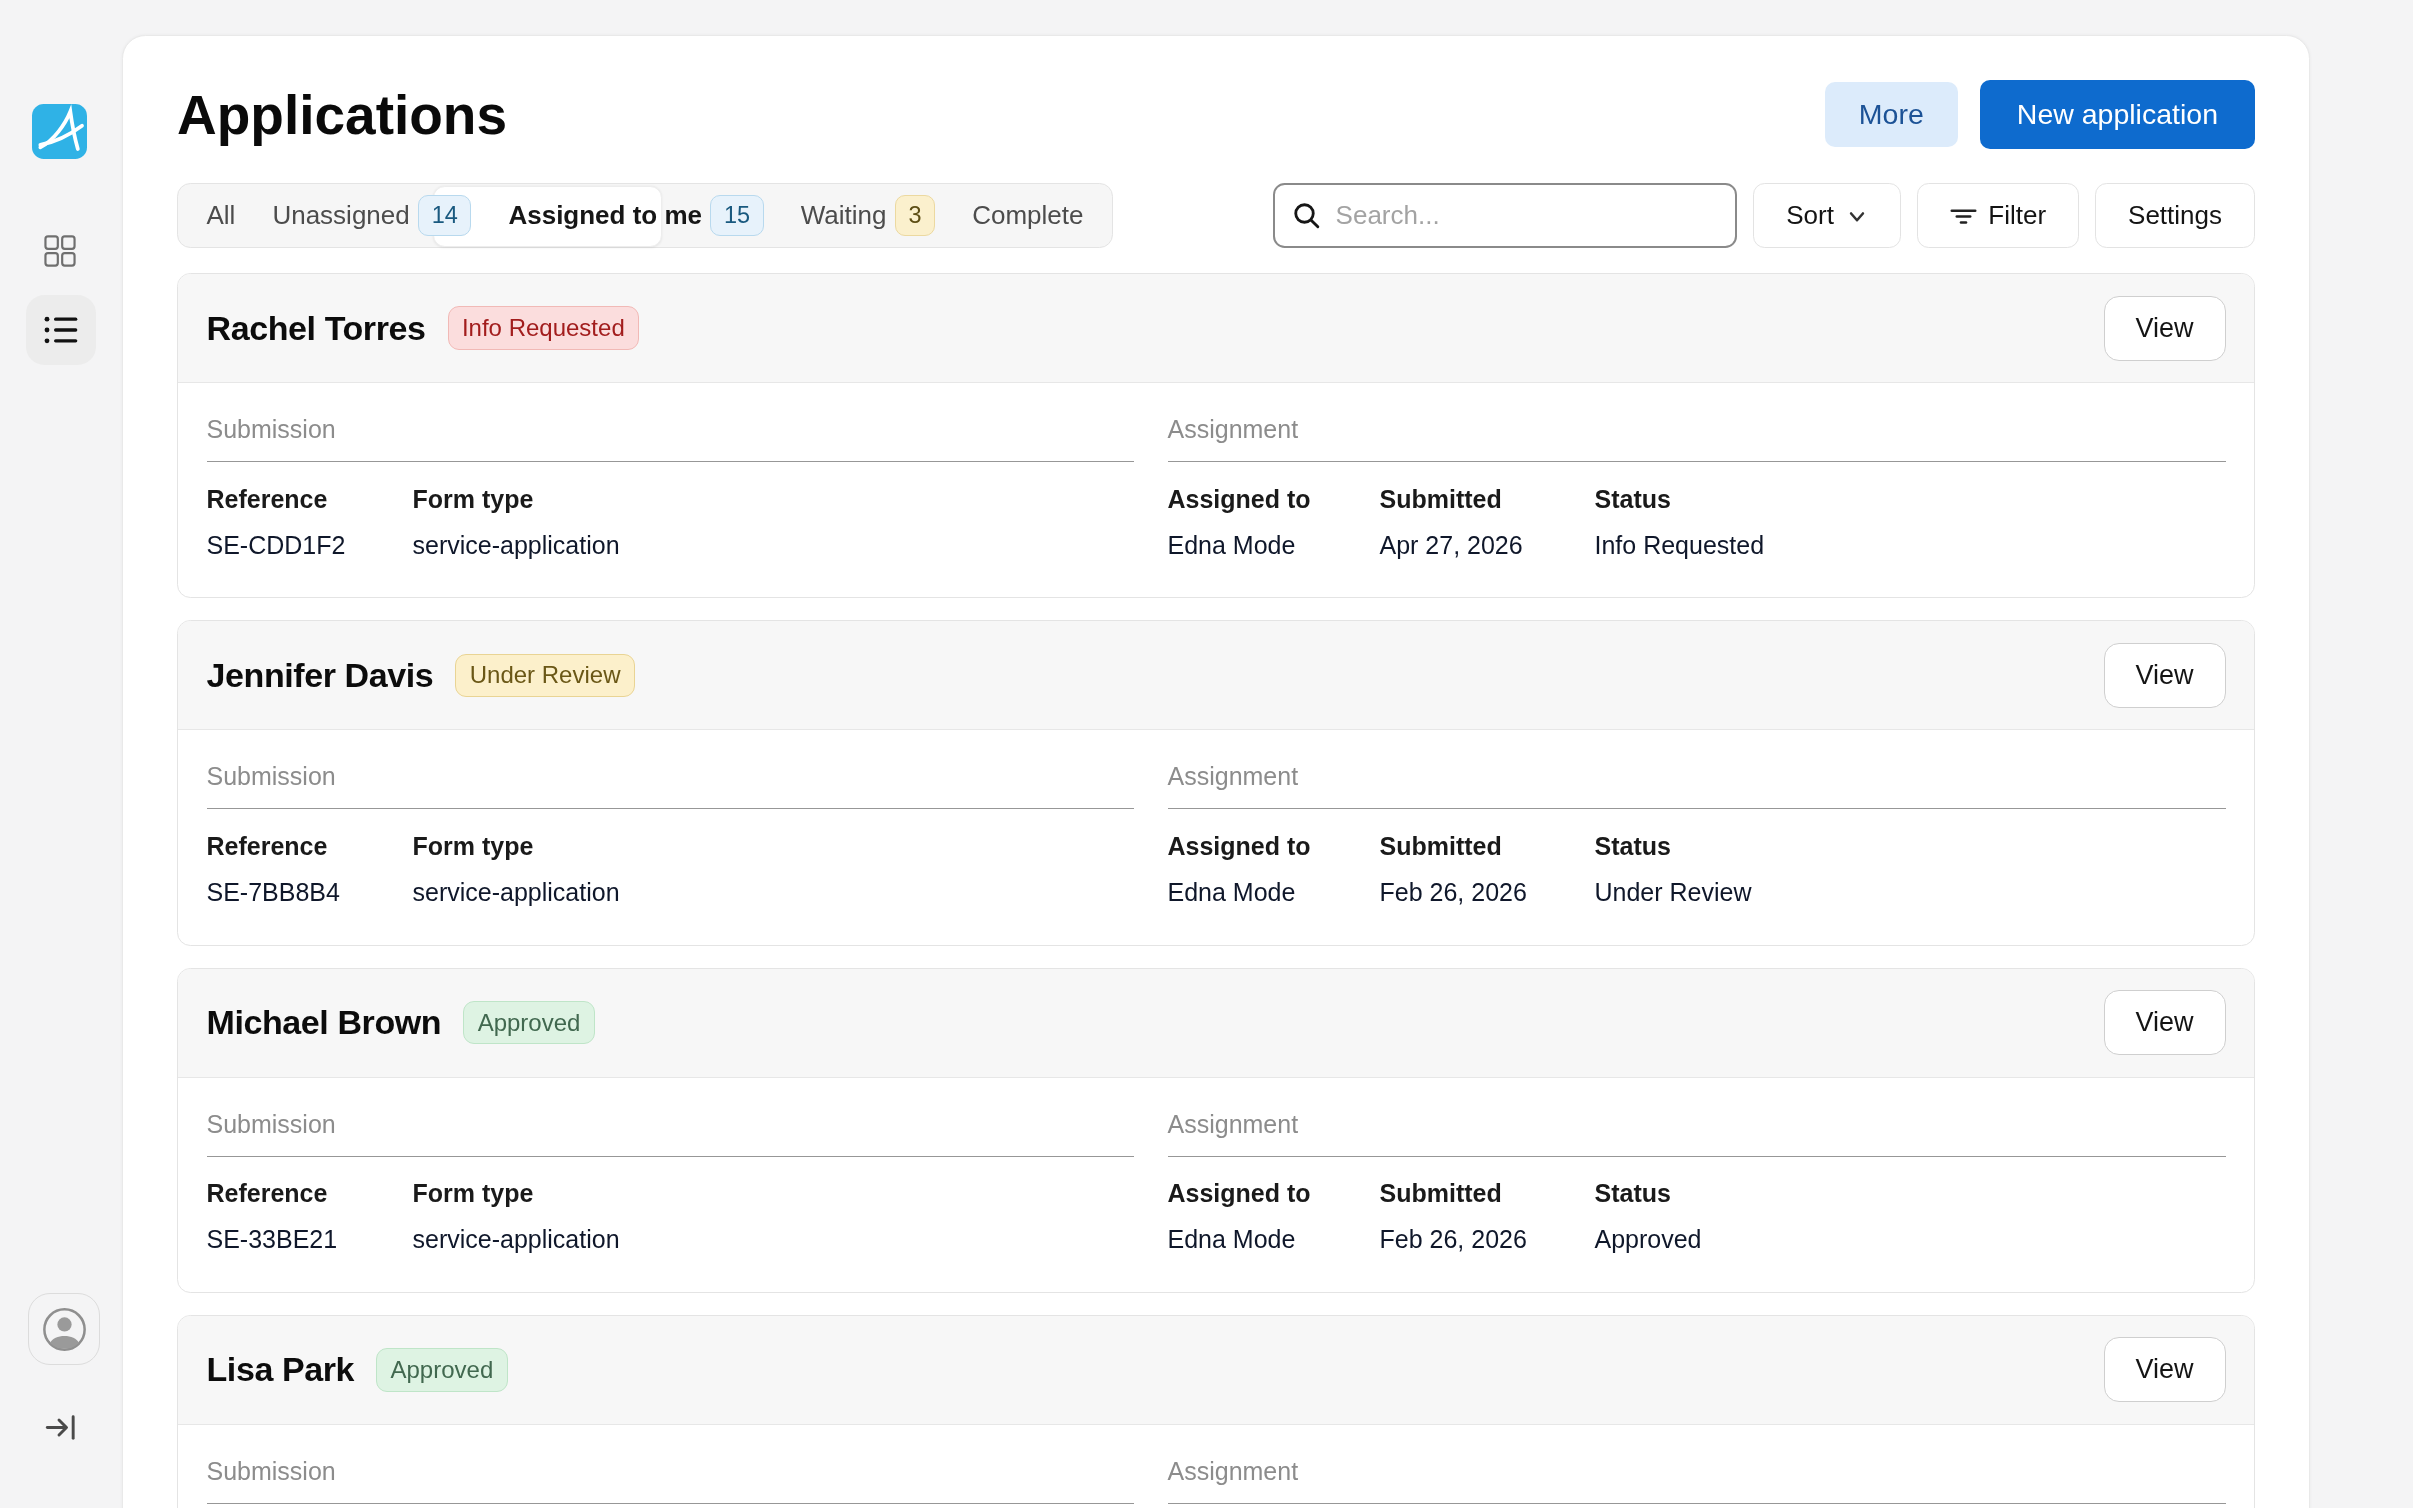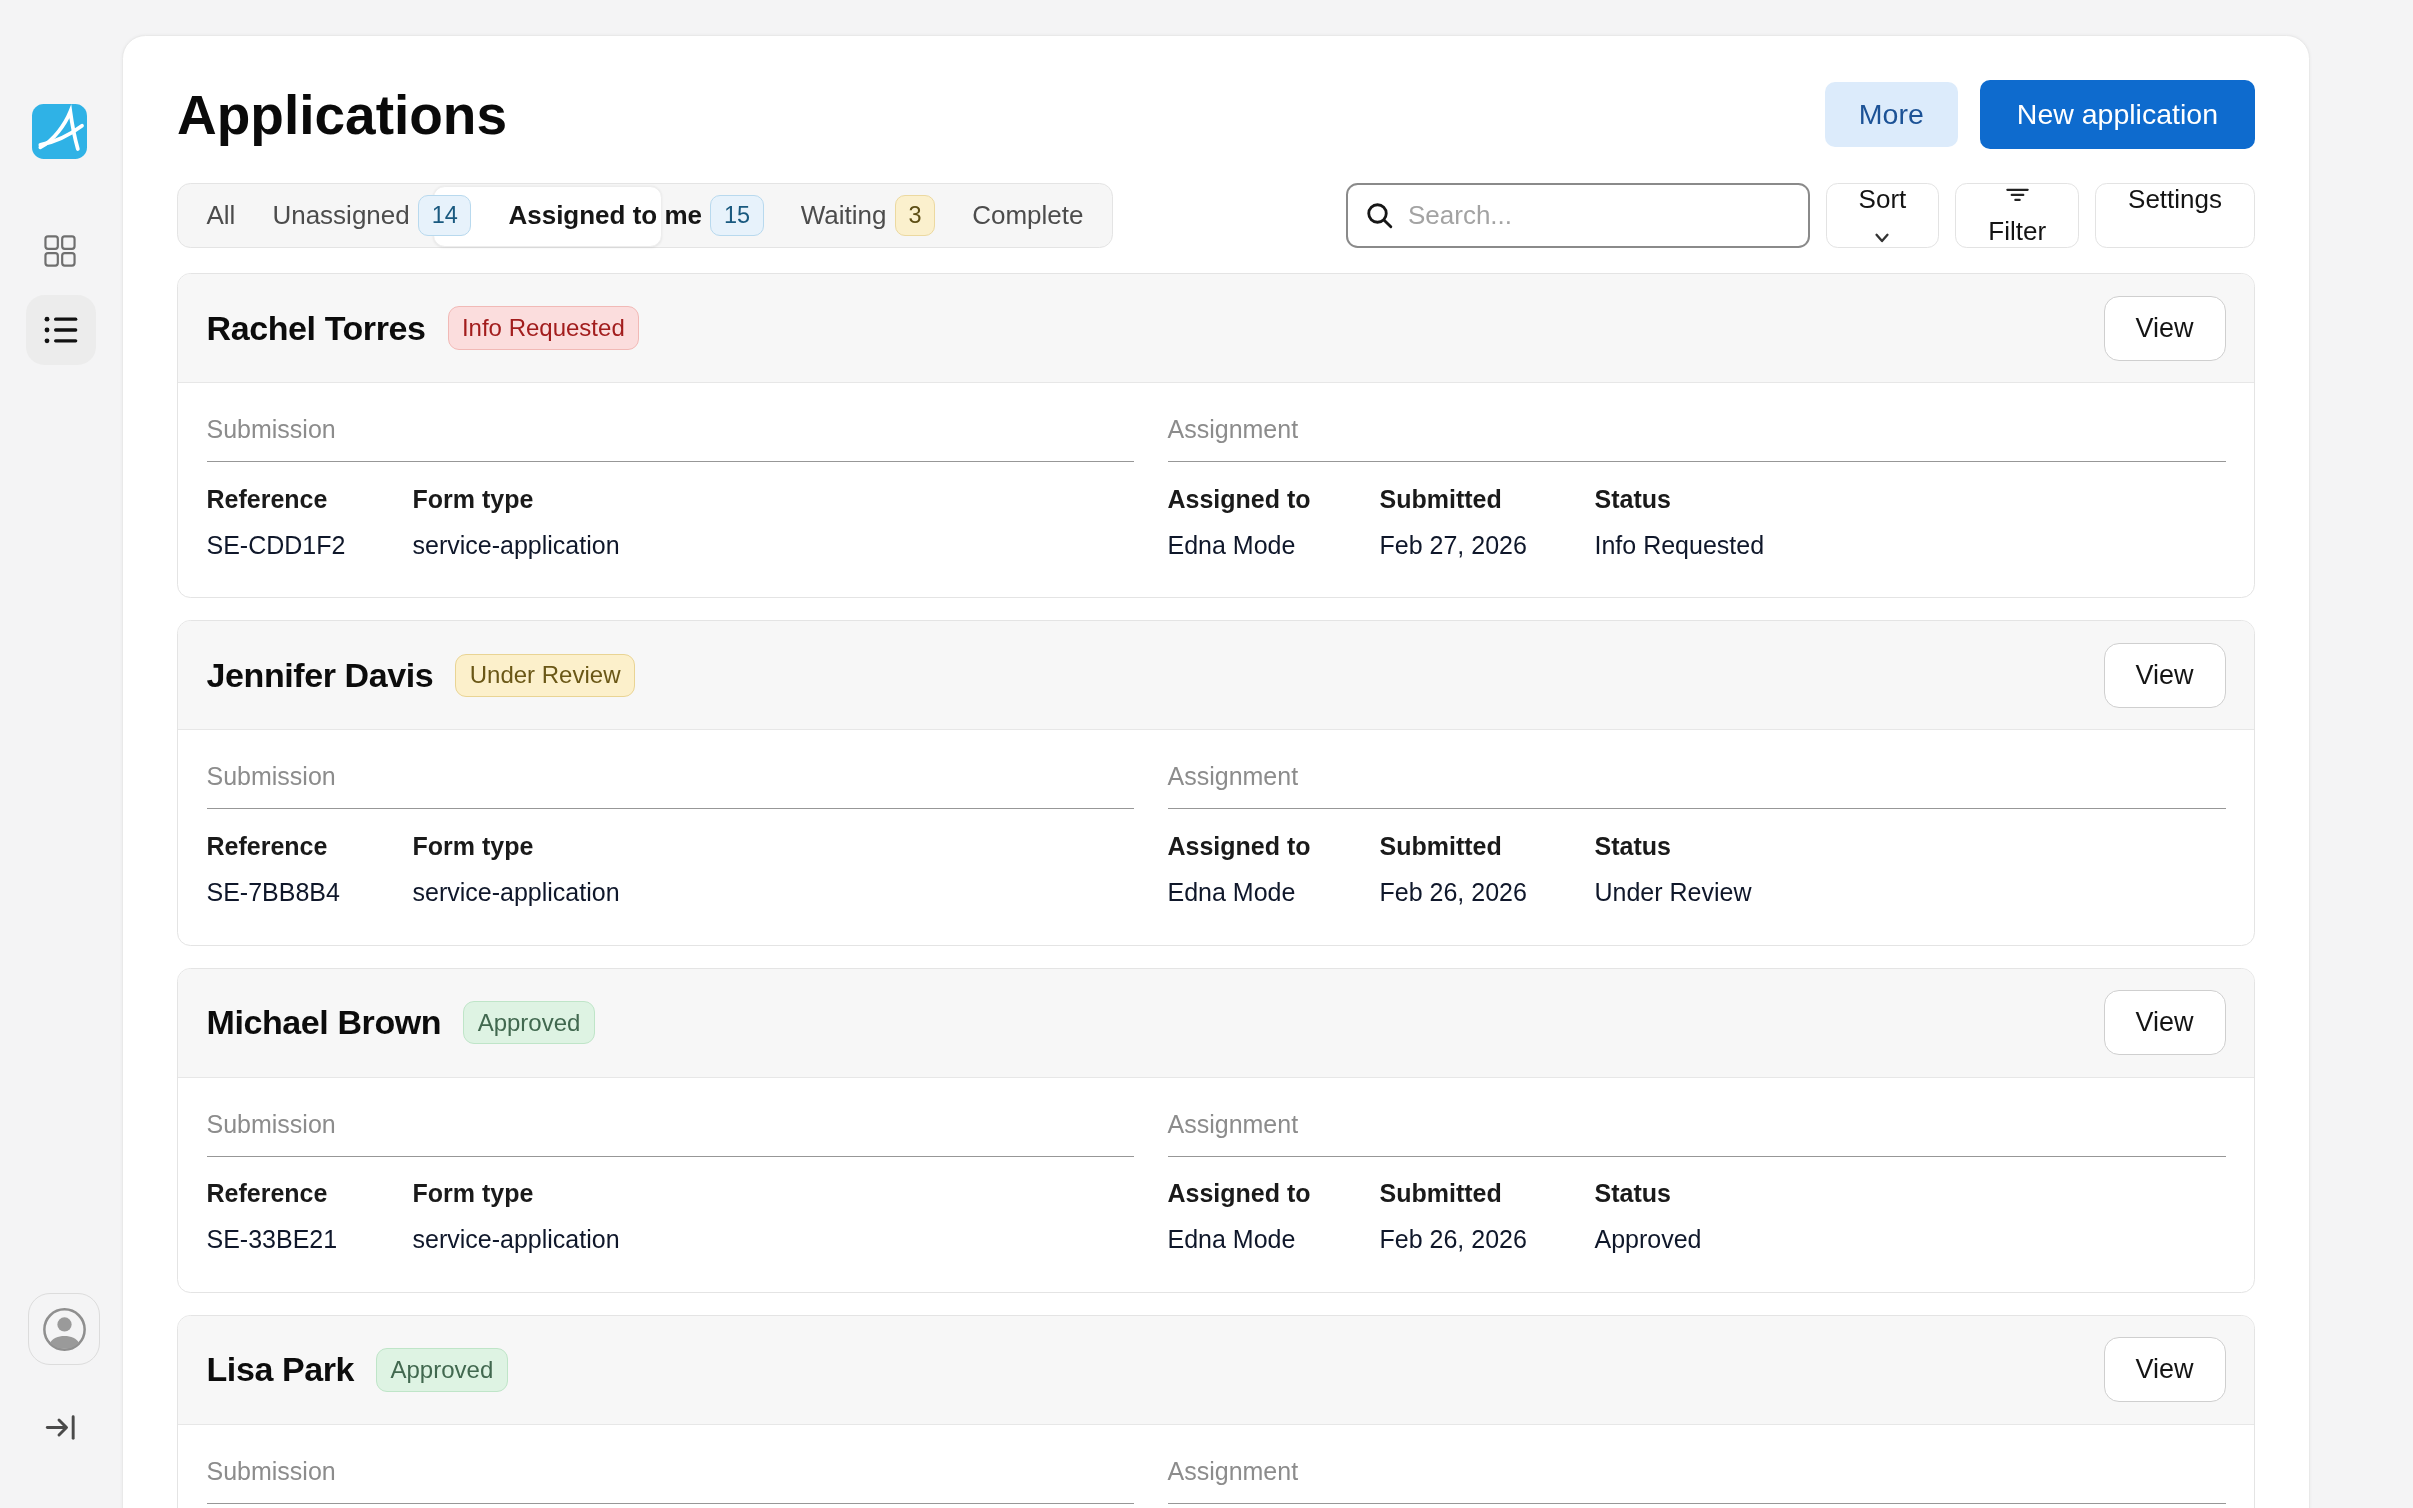--- a/index.html
+++ b/index.html
@@ -36,21 +36,21 @@
   .tab.active .tab-label::before { content:''; position:absolute; left:-75px; right:40px; top:-14.2px; bottom:-16px; background:#fff; border:0.8px solid #ededed; border-radius:11.7px; box-shadow:0 0.8px 2.5px rgba(0,0,0,.07); z-index:-1; }
   .tab-badge { margin-left:8.4px; font-size:23.5px; padding:5.9px 12.6px; border-radius:10px; }
   .tab-badge.blue { background:#e7f2fb; border:0.8px solid #b8d9ee; color:#19597f; }
   .tab-badge.yellow { background:#fbf0cd; border:0.8px solid #ecd9a0; color:#5d4e15; }
 
   .search-group { margin-left:auto; display:flex; align-items:center; gap:16px;justify-content:space-between; }
   .search-box { width:464px; height:65px; border:2.1px solid #8a8a8a; border-radius:11.7px; background:#fff; display:flex; align-items:center; padding:0 17px; }
   .search-box svg { flex:none; }
   .search-box input { border:none; outline:none; font-size:26px; margin-left:13.4px; width:100%; font-family:"Liberation Sans", sans-serif; color:#111; background:transparent; }
   .search-box input::placeholder { color:#a3a3a3; }
-  .tool-btn { height:65px; padding:0 32px; border:1.7px solid #e3e3e3; border-radius:11.7px; background:#fff; font-size:26px; color:#141414; display:flex; align-items:center; gap:11.7px;flex-direction:column; }
+  .tool-btn { height:65px; padding:0 32px; border:1.7px solid #e3e3e3; border-radius:11.7px; background:#fff; font-size:26px; color:#141414; display:flex; align-items:center; gap:11.7px; }
 
   
   .apps { display:flex; flex-direction:column; gap:22px; margin-top:25px; }
   .app-card { border:1.7px solid #e4e4e4; border-radius:13.4px; overflow:hidden; background:#fff; }
   .app-header { height:109px; background:#f7f7f7; border-bottom:0.8px solid #e7e7e7; display:flex; align-items:center; padding:0 28.5px; }
   .app-name { font-size:34px; font-weight:bold; color:#0c0c0c; letter-spacing:-0.4px; }
   .status-badge { margin-left:22px; font-size:24px; padding:6.7px 13.4px; border-radius:11px; }
   .status-badge.danger { background:#fbdddd; border:0.8px solid #f1b9b6; color:#a21d1d; }
   .status-badge.warning { background:#fcf0cb; border:0.8px solid #e9d494; color:#6a5716; }
   .status-badge.success { background:#def3e3; border:0.8px solid #bfe5c8; color:#41684f; }
@@ -196,21 +196,21 @@
       <div class="section assignment">
         <div class="section-label">Assignment</div>
         <div class="section-divider"></div>
         <div class="cols">
           <div class="col c-asg">
             <div class="col-header">Assigned to</div>
             <div class="col-value">Edna Mode</div>
           </div>
           <div class="col c-sub">
             <div class="col-header">Submitted</div>
-            <div class="col-value">Feb 27, 2026</div>
+            <div class="col-value">Apr 27, 2026</div>
           </div>
           <div class="col">
             <div class="col-header">Status</div>
             <div class="col-value">Info Requested</div>
           </div>
         </div>
       </div>
     </div>
   </div>
 

